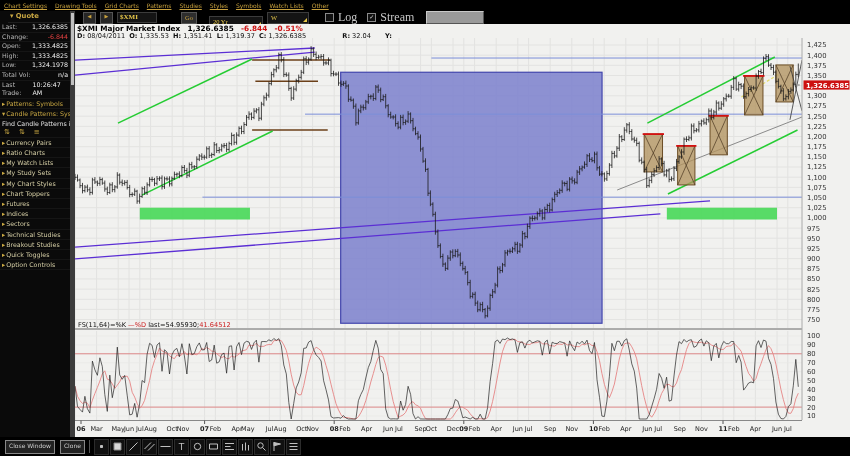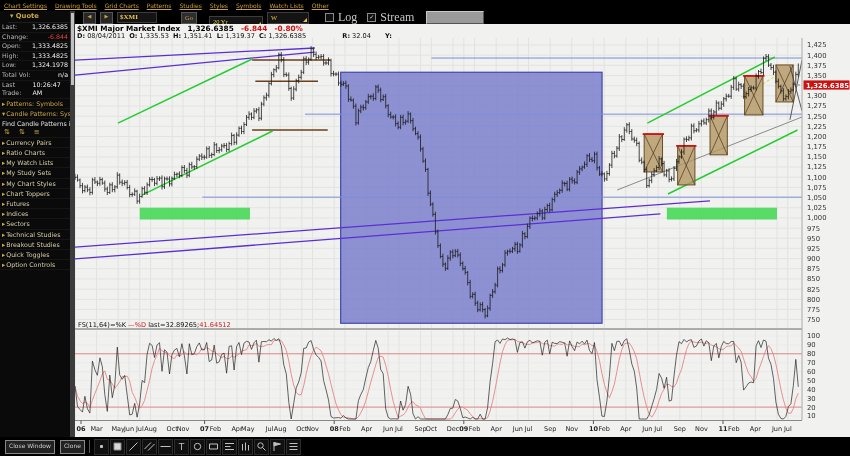--- a/index.html
+++ b/index.html
@@ -169,33 +169,33 @@
     <div class="side-scroll">
       <div class="thumb"></div>
     </div>
   </div>
 
   <div class="chartwrap">
     <div class="ch1">
       <span style="font-weight:bold;text-align:center;">$XMI Major Market Index</span>
       <span class="b">1,326.6385</span>
       <span class="b red">-6.844</span>
-      <span class="b red">-0.80%</span>
+      <span class="b red">-0.51%</span>
     </div>
     <div class="ch2">
       <span class="k">D:</span><span>08/04/2011</span>
       <span class="k">O:</span><span>1,335.53</span>
       <span class="k">H:</span><span>1,351.41</span>
       <span class="k">L:</span><span>1,319.37</span>
       <span class="k">C:</span><span>1,326.6385</span>
       <span class="k rgap">R:</span><span>32.04</span>
       <span class="k" style="margin-left:10px;">Y:</span>
     </div>
     <div class="sh">
-      <span>FS(11,64)=%K</span><span class="red"> —%D </span><span>last=32.89265;</span><span class="red">41.64512</span>
+      <span>FS(11,64)=%K</span><span class="red"> —%D </span><span>last=54.95930;</span><span class="red">41.64512</span>
     </div>
     <svg id="chart-svg" width="775" height="413">
         <rect x="0" y="0" width="775" height="413" fill="#f1f1ef"></rect>
         <defs>
           <clipPath id="plotclip">
             <rect x="0" y="14" width="727" height="291"></rect>
           </clipPath>
         </defs>
         <g>
           <line x1="0.0" y1="14" x2="0.0" y2="304" stroke="#e2e2e0" stroke-width="1"></line>

